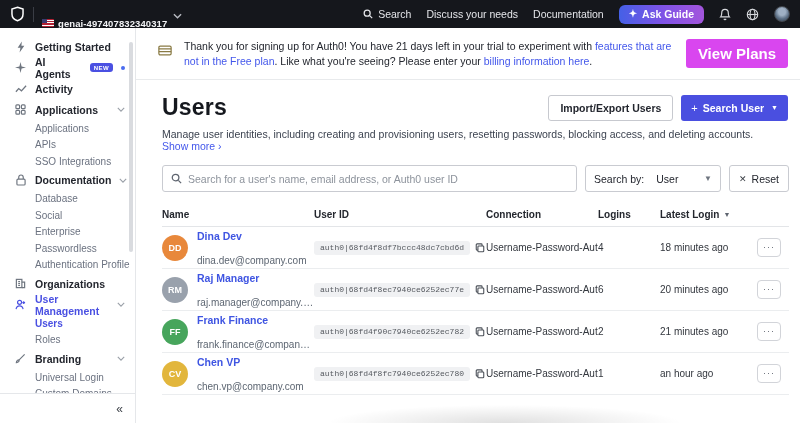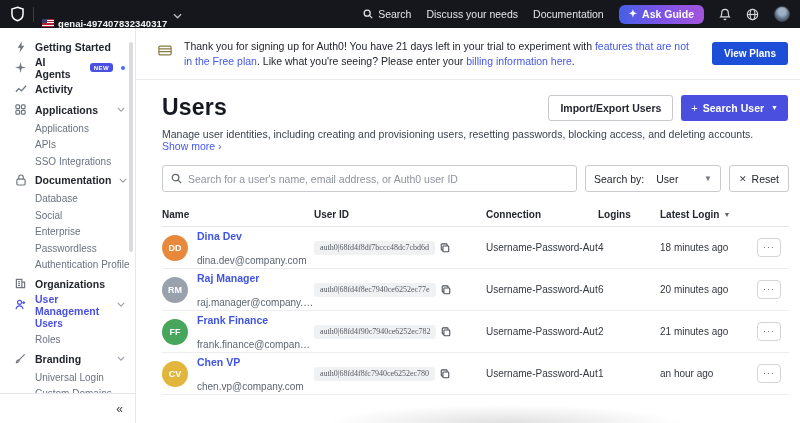--- a/index.html
+++ b/index.html
@@ -47,21 +47,21 @@
   .sidebar-footer { flex:0 0 30px; border-top:1px solid #e5e7ea; display:flex; align-items:center; justify-content:flex-end; padding-right:12px; }
   .collapse-btn { font-size:12px; color:#3c4047; cursor:pointer; line-height:1; }
 
   
   .main { flex:1; display:flex; flex-direction:column; min-width:0; position:relative; background:#fff; }
 
   .trial-banner { display:flex; align-items:flex-start; padding:11px 12px 11px 22px; border-bottom:1px solid #e8eaec; gap:12px; }
   .banner-icon { color:#8a7b45; margin-top:3px; flex:0 0 auto; }
   .banner-text { font-size:10.5px; line-height:14.5px; color:#23262e; max-width:528px; }
   .banner-link { color:#4357eb; cursor:pointer; text-decoration:none; }
-  .view-plans { margin-left:auto; align-self:center; background:#1d4ed8; color:#fff; font-size:10px; font-weight:600; border:none; border-radius:3px; padding:6px 12px; cursor:pointer; flex:0 0 auto; }
+  .view-plans { margin-left:auto; align-self:center; background:#d946ef; color:#fff; font-size:15px; font-weight:600; border:none; border-radius:3px; padding:6px 12px; cursor:pointer; flex:0 0 auto; }
 
   .page-head { display:flex; align-items:center; padding:14px 12px 0 26px; }
   .page-title { font-size:23px; font-weight:700; letter-spacing:.2px; color:#15181e; }
   .head-actions { margin-left:auto; display:flex; gap:8px; }
   .btn-outline { background:#fff; border:1px solid #c7c9cf; border-radius:3px; font-size:10.5px; font-weight:600; color:#23262e; padding:6px 11px; cursor:pointer; }
   .btn-primary { background:#4a4fe0; border:none; border-radius:3px; font-size:10.5px; font-weight:600; color:#fff; padding:6px 10px; cursor:pointer; display:flex; align-items:center; gap:5px; }
   .btn-primary .plus { font-size:11px; font-weight:400; }
   .btn-primary .chev { font-size:7px; margin-left:2px; }
 
   .page-desc { padding:7px 24px 0 26px; font-size:10.5px; color:#3c4350; }
@@ -85,21 +85,21 @@
   .t-head { height:25px; border-bottom:1px solid #e3e5e8; }
   .t-head .th { font-size:10px; font-weight:700; color:#24272e; display:flex; align-items:center; gap:4px; }
   .t-head .chev { font-size:7px; color:#5f6570; }
   .t-body .t-row { height:42px; border-bottom:1px solid #ebedef; }
   .cell-name { display:flex; align-items:center; gap:9px; min-width:0; }
   .avatar { width:26px; height:26px; border-radius:50%; color:#fff; font-size:9px; font-weight:700; display:flex; align-items:center; justify-content:center; flex:0 0 26px; }
   .nm { display:flex; flex-direction:column; gap:13px; min-width:0; }
   .nm .u-name { font-size:10.5px; font-weight:600; color:#3f55e2; cursor:pointer; white-space:nowrap; }
   .nm .u-email { font-size:10px; color:#5d6672; white-space:nowrap; overflow:hidden; text-overflow:ellipsis; }
   .cell-id { display:flex; align-items:center; gap:5px; min-width:0; }
-  .id-chip { background:#f0f1f3; border-radius:3px; padding:2.5px 6px; font-family:Liberation Serif, serif; font-size:8px; color:#55595f; white-space:nowrap; }
+  .id-chip { background:#f0f1f3; border-radius:3px; padding:2.5px 6px; font-family:Liberation Mono, monospace; font-size:8px; color:#55595f; white-space:nowrap; }
   .copy-btn { display:flex; color:#4b5058; cursor:pointer; }
   .cell-conn { font-size:10px; color:#33373e; white-space:nowrap; overflow:hidden; }
   .cell-logins { font-size:10px; color:#33373e; }
   .cell-latest { font-size:10px; color:#33373e; }
   .row-menu { width:24px; height:19px; border:1px solid #d2d4d9; border-radius:4px; background:#fff; color:#5f6570; font-size:9px; line-height:1; display:flex; align-items:center; justify-content:center; letter-spacing:1px; cursor:pointer; }
 
   .bottom-shadow { position:absolute; bottom:0; left:50%; transform:translateX(-42%); width:460px; height:26px; pointer-events:none;
       background:radial-gradient(55% 100% at 50% 100%, rgba(0,0,0,.12), rgba(0,0,0,0) 70%); }
 </style>
 </head>

